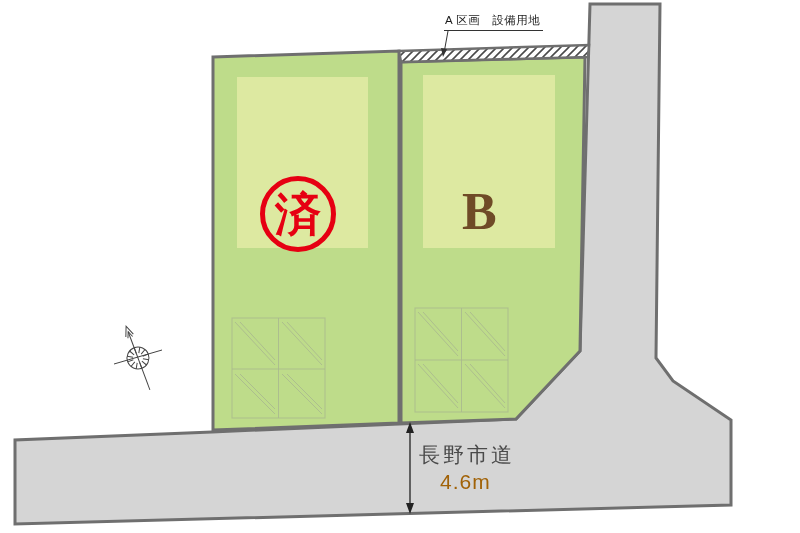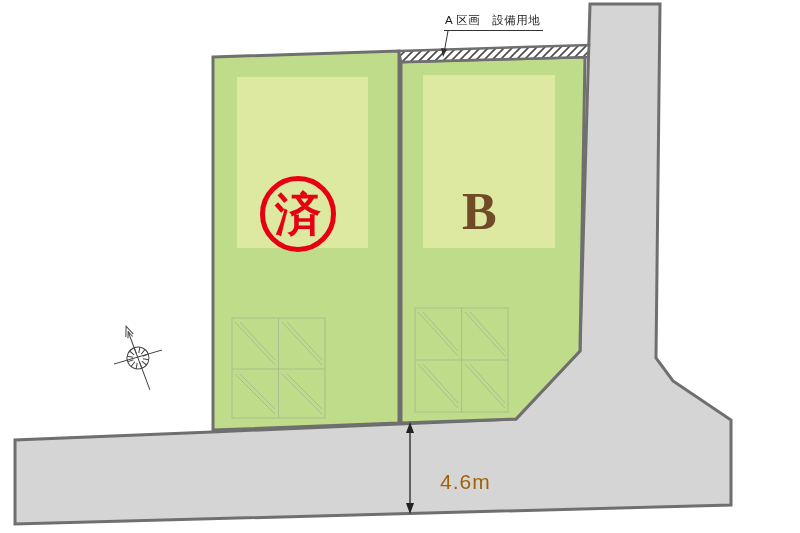--- a/index.html
+++ b/index.html
@@ -120,16 +120,17 @@
   </svg>
 
   <div class="overlay annotation-label">A 区画　設備用地</div>
 
   <div class="overlay stamp">
     <span>済</span>
   </div>
 
   <div class="overlay plot-b-label">B</div>
 
+  <div class="overlay road-name">長野市道</div>
 
   <div class="overlay road-width">4.6m</div>
 
 </div>
 
 </body></html>

